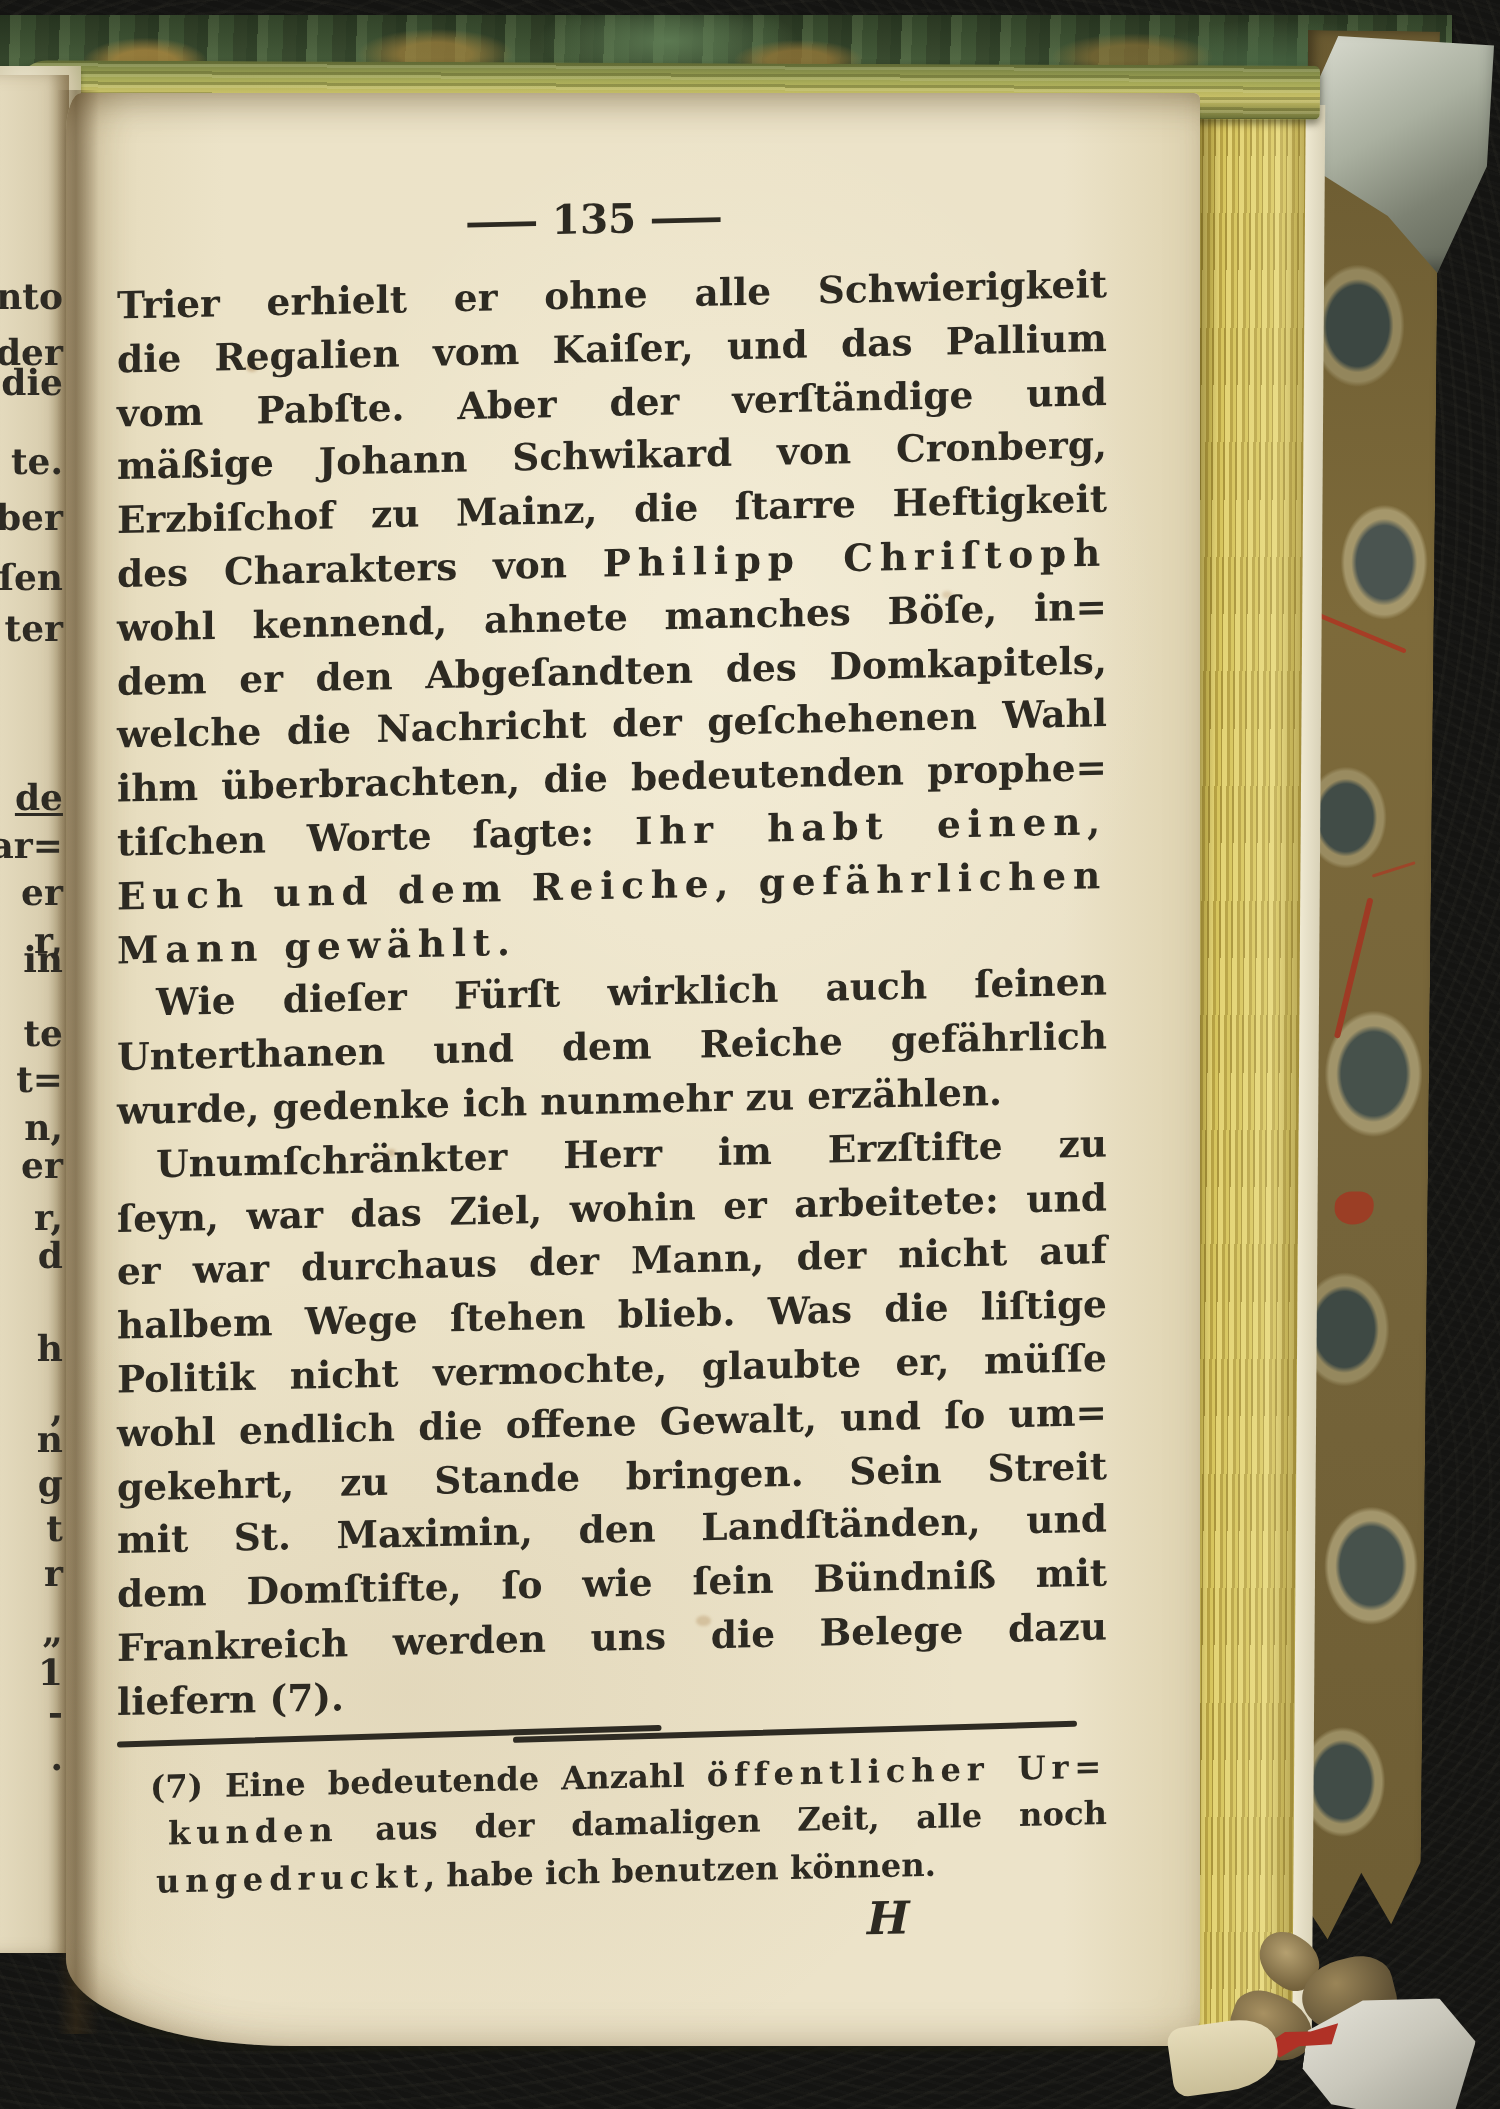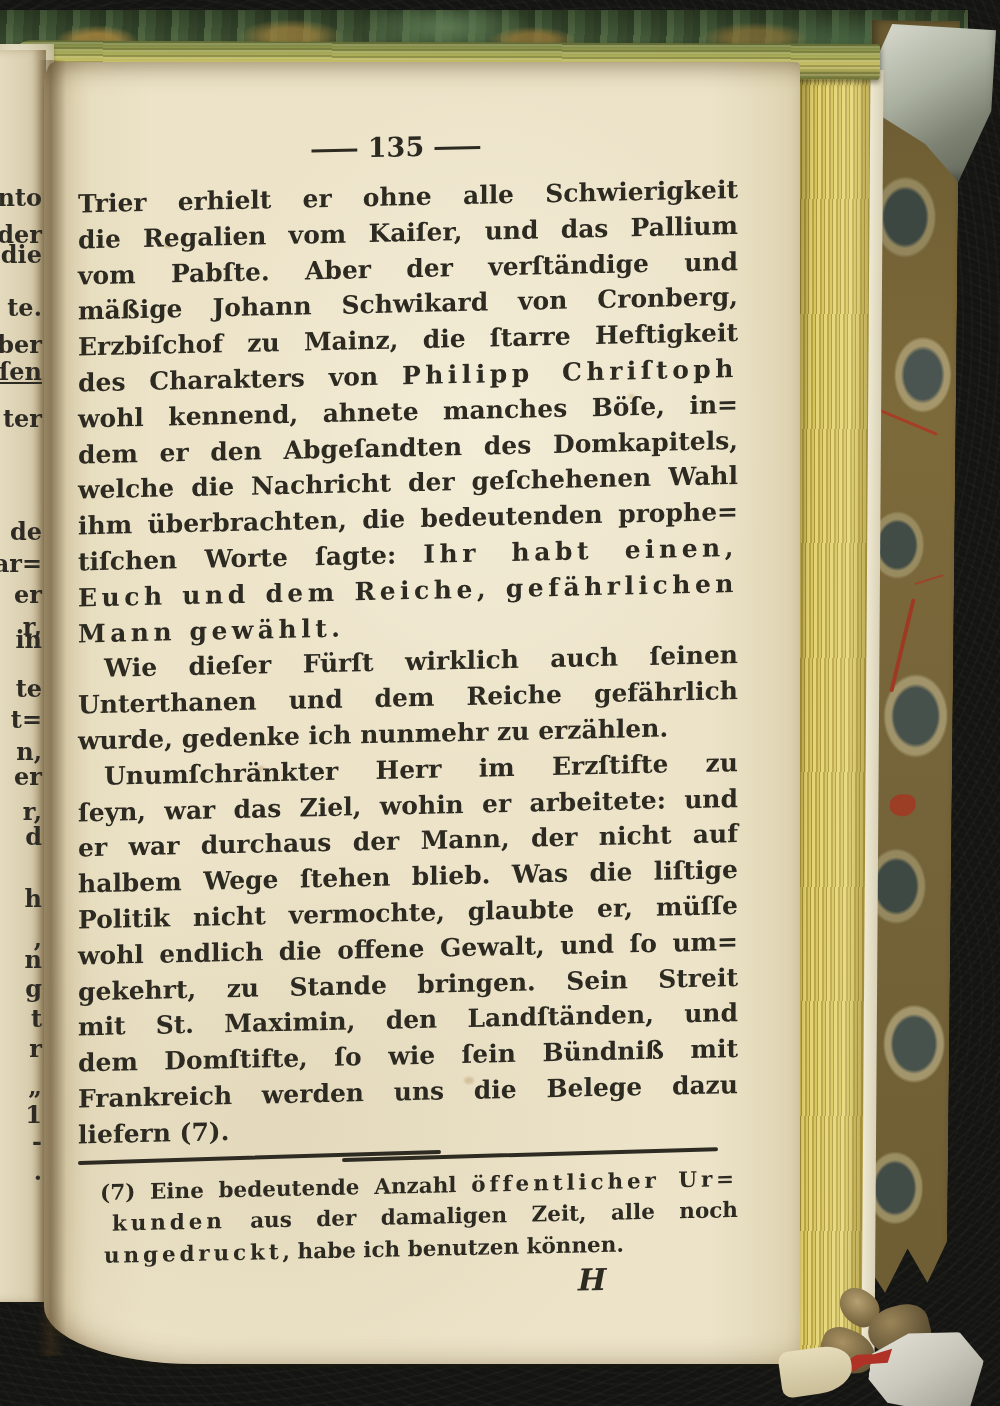--- a/index.html
+++ b/index.html
@@ -149,23 +149,23 @@
 
   <div class="abs top-page-edge"></div>
 
   <div class="abs curl"></div>
   <div class="abs facing">
       <span style="top: 136px;">nto</span>
       <span style="top: 173px;">der</span>
       <span style="top: 193px;">die</span>
       <span style="top: 246px;">te.</span>
       <span style="top: 283px;">ber</span>
-      <span style="top: 310px; text-decoration: underline;">ſen</span>
+      <span style="top: 323px;">ſen</span>
       <span style="top: 357px;">ter</span>
-      <span style="top: 470px;">de</span>
+      <span style="top: 470px; text-decoration: underline;">de</span>
       <span style="top: 502px;">ar=</span>
       <span style="top: 533px;">er</span>
       <span style="top: 565px;">r,</span>
       <span style="top: 578px;">in</span>
       <span style="top: 627px;">te</span>
       <span style="top: 658px;">t=</span>
       <span style="top: 690px;">n,</span>
       <span style="top: 715px;">er</span>
       <span style="top: 750px;">r,</span>
       <span style="top: 775px;">d</span>

